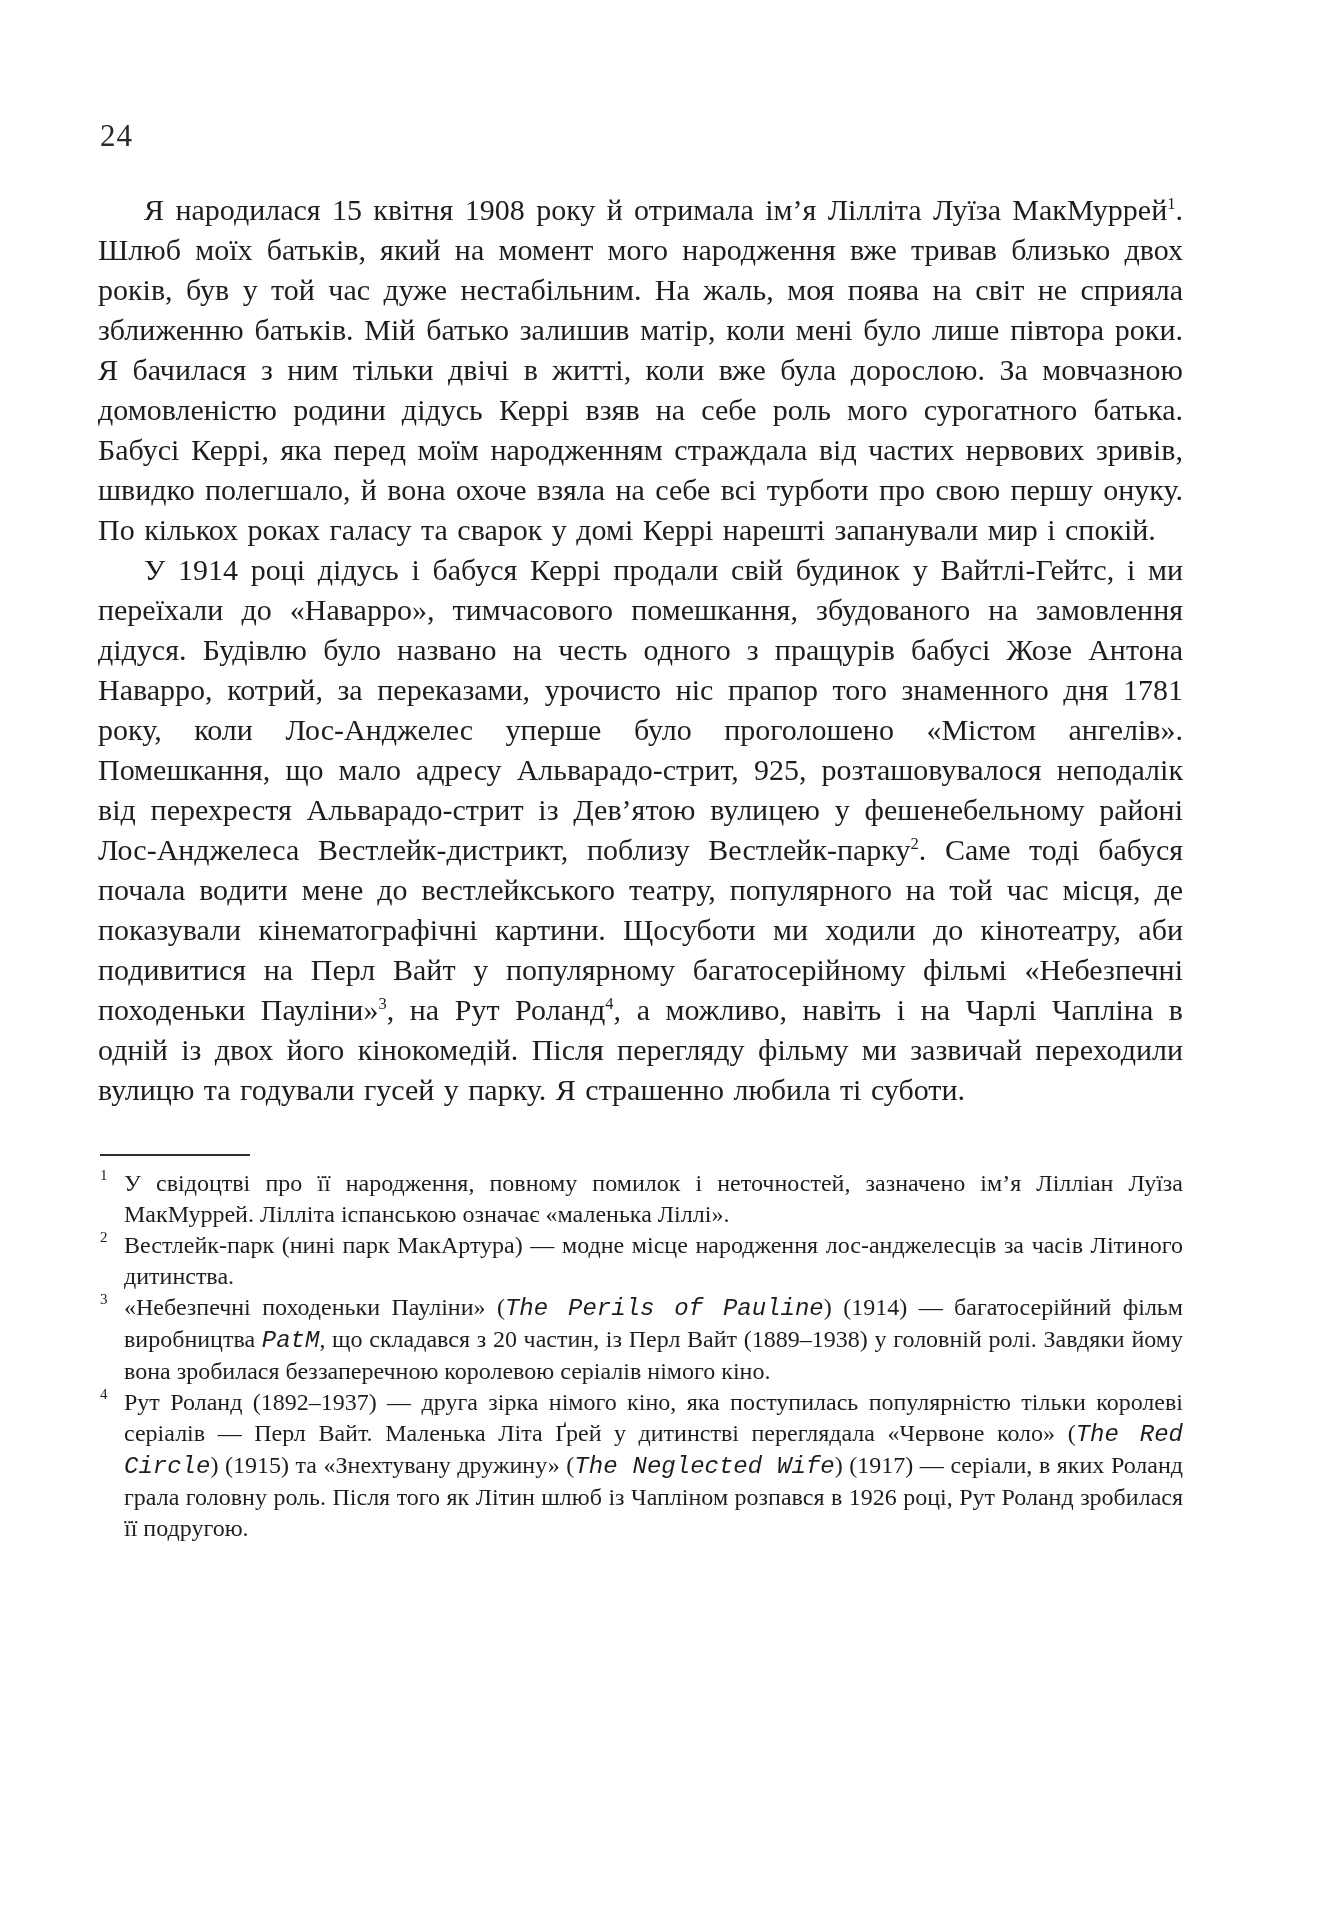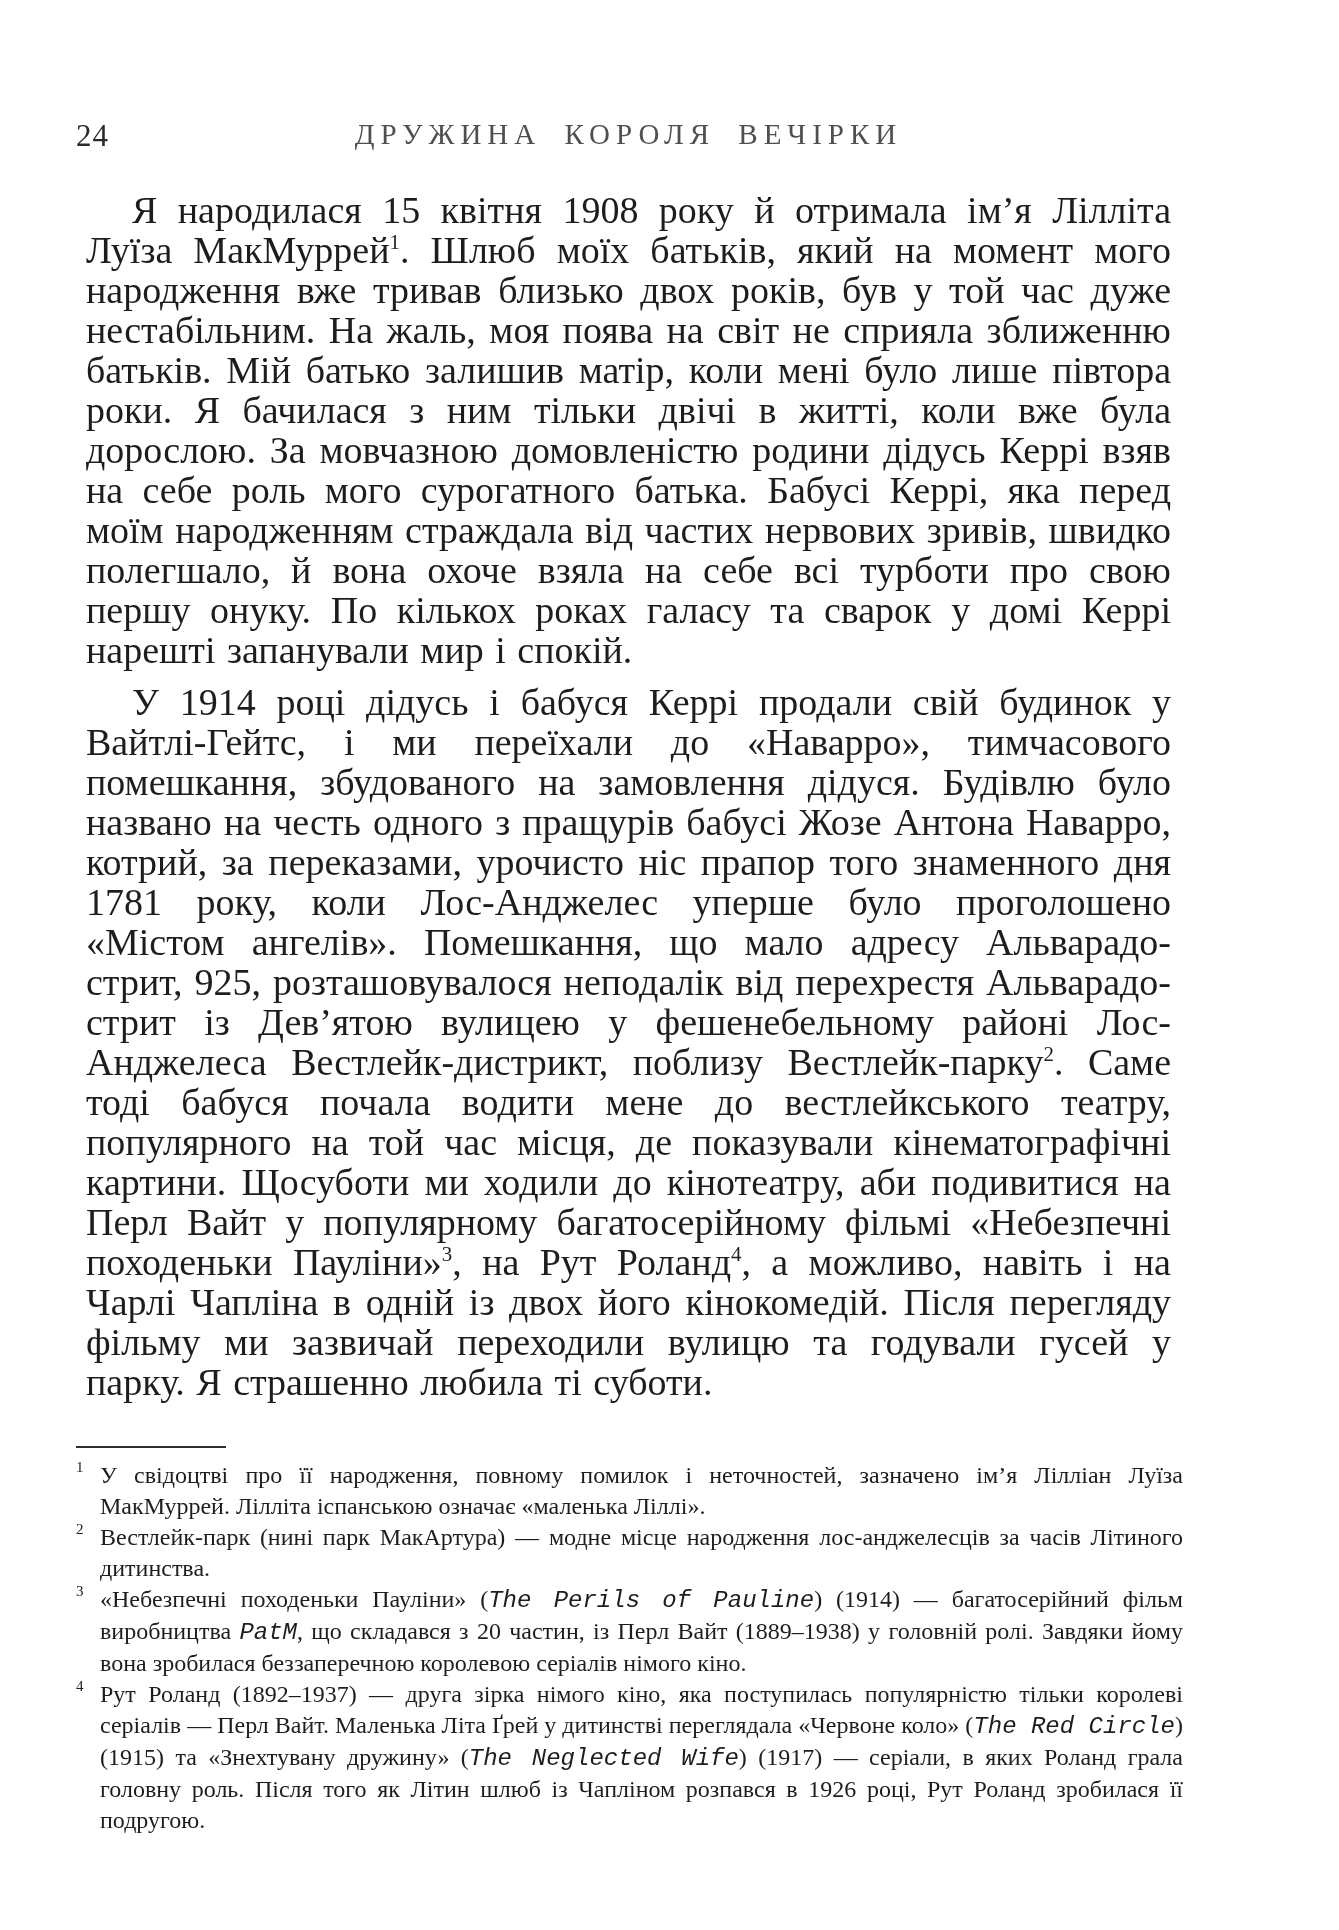--- a/index.html
+++ b/index.html
@@ -8,21 +8,21 @@
     background: #ffffff;
   }
   .page {
     position: relative;
     width: 1339px;
     min-height: 1930px;
     box-sizing: border-box;
     background: #ffffff;
     color: #1d1d1d;
     font-family: "Liberation Serif", serif;
-    padding: 118px 156px 60px 74px;
+    padding: 118px 156px 60px 98px;
   }
   .page-header {
     position: relative;
     height: 40px;
     margin-bottom: 32px;
   }
   .page-number {
     position: absolute;
     left: 2px;
     top: 0;
@@ -34,22 +34,22 @@
     display: block;
     text-align: center;
     font-size: 29px;
     letter-spacing: 6px;
     word-spacing: 10px;
     color: #4f4f4f;
     text-transform: uppercase;
     white-space: nowrap;
   }
   .body-text .para {
-    margin: 12px;
-    font-size: 38px;
+    margin: 0;
+    font-size: 30px;
     line-height: 40px;
     text-align: justify;
     text-indent: 46px;
     word-spacing: 2px;
     color: #1d1d1d;
   }
   .ref {
     font-size: 0.55em;
     line-height: 0;
     vertical-align: super;
@@ -81,21 +81,20 @@
   .fn-text i {
     font-family: Liberation Mono, monospace;
   }
 </style>
 </head>
 <body>
 
 <div class="page">
   <div class="page-header">
     <span class="page-number">24</span>
-    <span class="running-header">ДРУЖИНА КОРОЛЯ ВЕЧІРКИ</span>
   </div>
 
   <div class="body-text" id="paragraphs">
       <p class="para">Я народилася 15 квітня 1908 року й отримала ім’я Лілліта Луїза МакМуррей<sup class="ref">1</sup>. Шлюб моїх батьків, який на момент мого народження вже тривав близько двох років, був у той час дуже нестабільним. На жаль, моя поява на світ не сприяла зближенню батьків. Мій батько залишив матір, коли мені було лише півтора роки. Я бачилася з ним тільки двічі в житті, коли вже була дорослою. За мовчазною домовленістю родини дідусь Керрі взяв на себе роль мого сурогатного батька. Бабусі Керрі, яка перед моїм народженням страждала від частих нервових зривів, швидко полегшало, й вона охоче взяла на себе всі турботи про свою першу онуку. По кількох роках галасу та сварок у домі Керрі нарешті запанували мир і спокій.</p>
       <p class="para">У 1914 році дідусь і бабуся Керрі продали свій будинок у Вайтлі-Гейтс, і ми переїхали до «Наварро», тимчасового помешкання, збудованого на замовлення дідуся. Будівлю було названо на честь одного з пращурів бабусі Жозе Антона Наварро, котрий, за переказами, урочисто ніс прапор того знаменного дня 1781 року, коли Лос-Анджелес уперше було проголошено «Містом ангелів». Помешкання, що мало адресу Альварадо-стрит, 925, розташовувалося неподалік від перехрестя Альварадо-стрит із Дев’ятою вулицею у фешенебельному районі Лос-Анджелеса Вестлейк-дистрикт, поблизу Вестлейк-парку<sup class="ref">2</sup>. Саме тоді бабуся почала водити мене до вестлейкського театру, популярного на той час місця, де показували кінематографічні картини. Щосуботи ми ходили до кінотеатру, аби подивитися на Перл Вайт у популярному багатосерійному фільмі «Небезпечні походеньки Пауліни»<sup class="ref">3</sup>, на Рут Роланд<sup class="ref">4</sup>, а можливо, навіть і на Чарлі Чапліна в одній із двох його кінокомедій. Після перегляду фільму ми зазвичай переходили вулицю та годували гусей у парку. Я страшенно любила ті суботи.</p>
     </div>
 
   <div class="fn-rule"></div>
 
   <div class="footnotes" id="footnotes">

